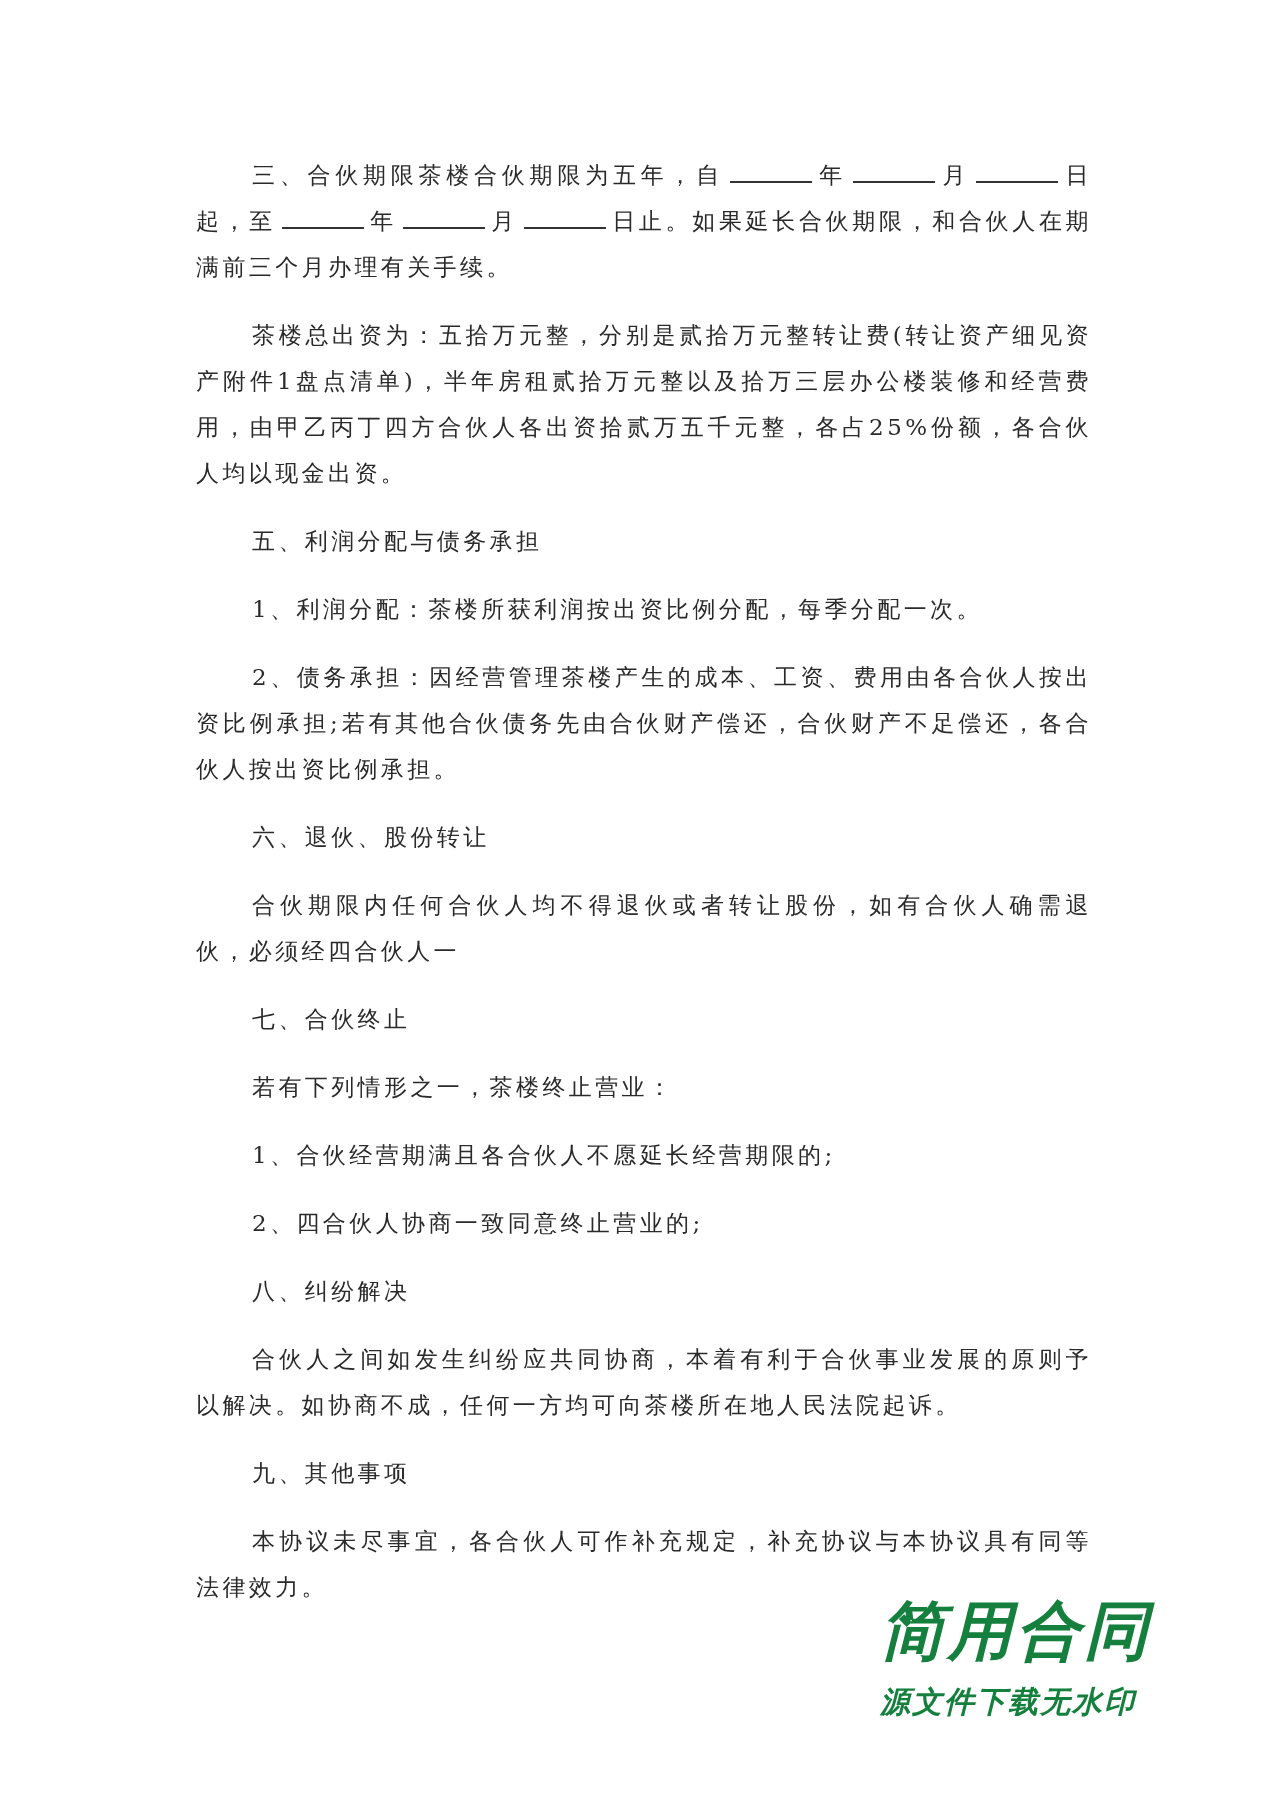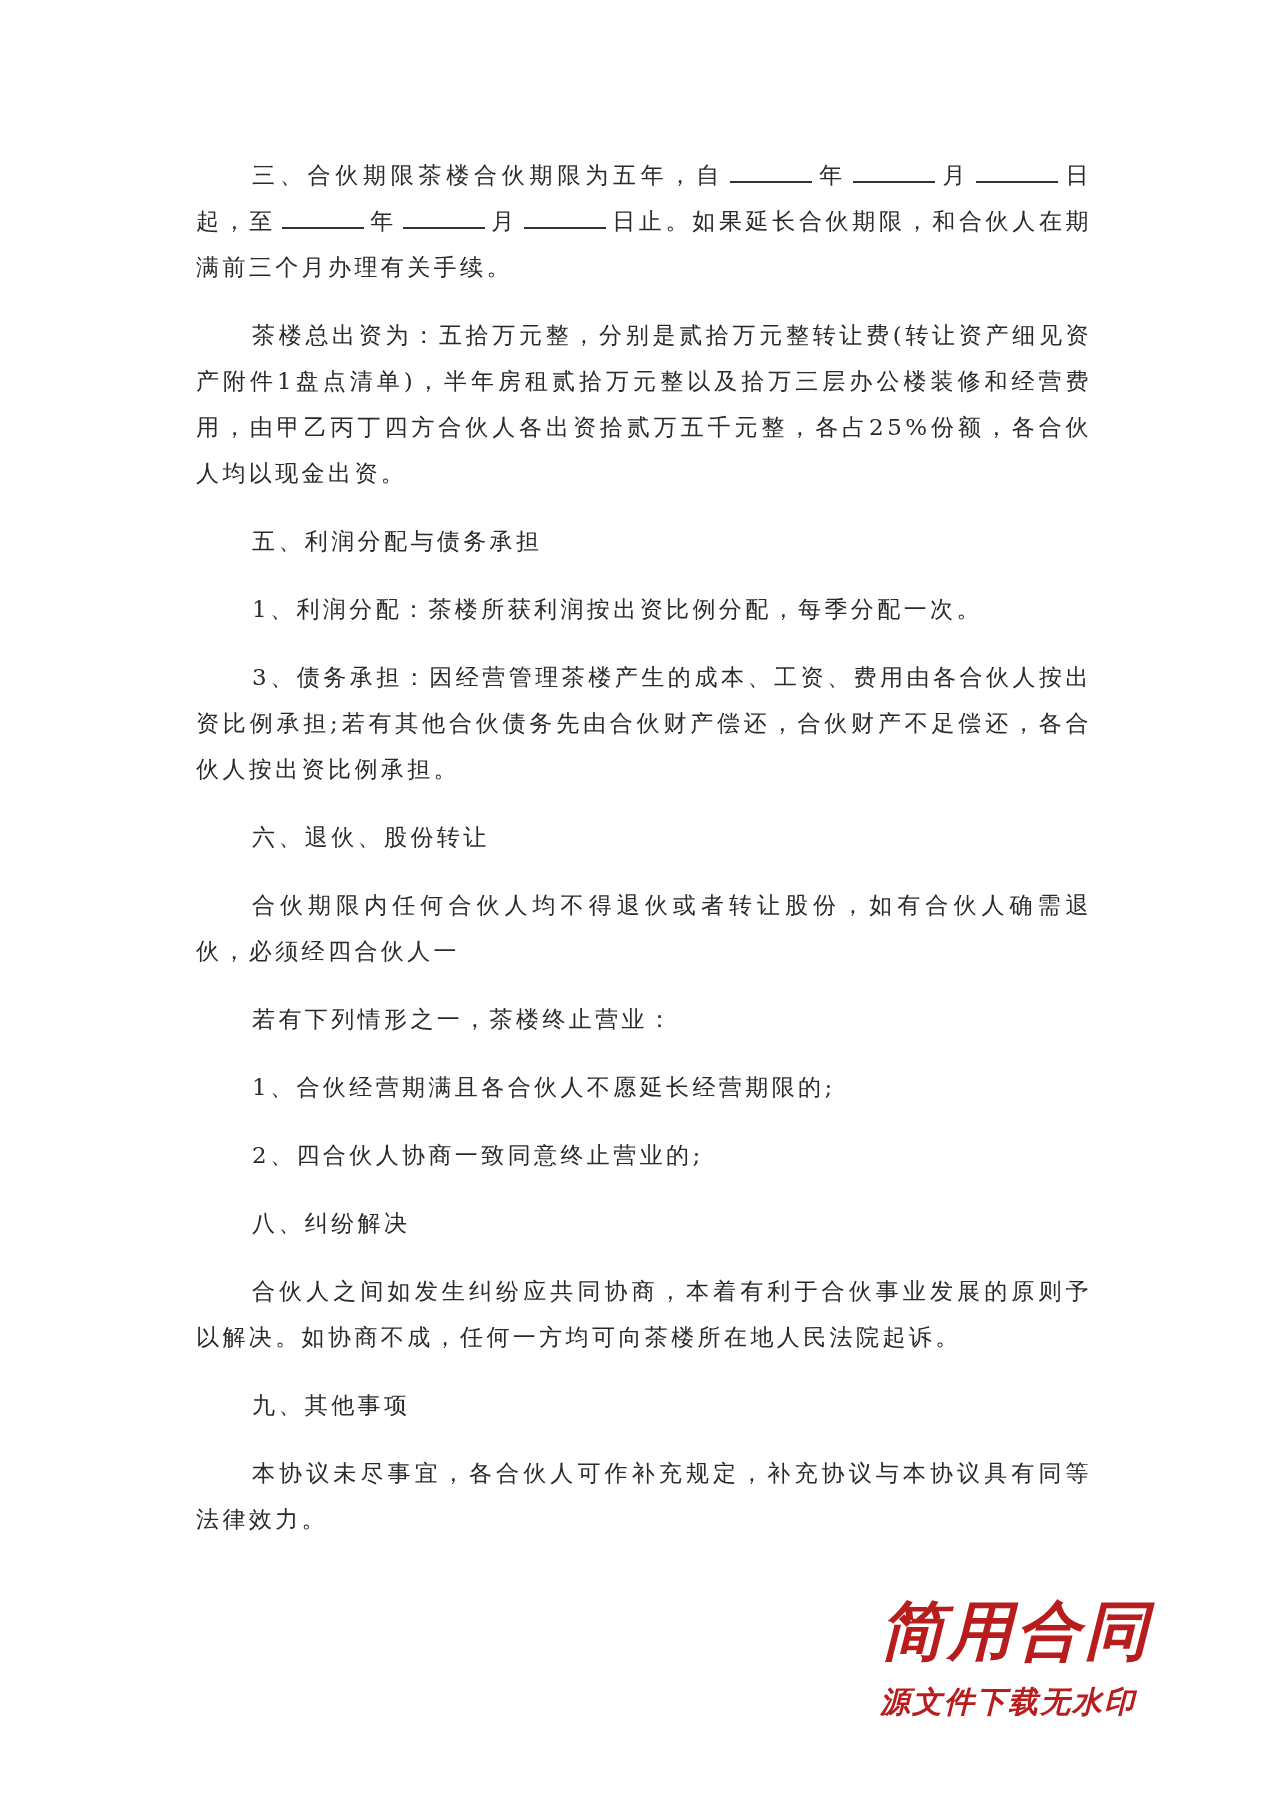--- a/index.html
+++ b/index.html
@@ -38,21 +38,21 @@
       vertical-align: baseline;
       margin: 0 6px;
       text-indent: 0;
     }
     .watermark {
       position: absolute;
       left: 880px;
       top: 1596px;
       width: 320px;
       text-align: left;
-      color: #b91c1c;
+      color: #15803d;
       font-family: "DejaVu Sans", "Liberation Sans", sans-serif;
       font-weight: bold;
       font-style: italic;
       user-select: none;
     }
     .watermark .wm-title {
       font-size: 64px;
       line-height: 70px;
       letter-spacing: 4px;
     }
@@ -67,25 +67,26 @@
 <body>
 
 <div class="page">
 
   <p class="para"><span>三、合伙期限茶楼合伙期限为五年，自</span><span class="blank"></span><span>年</span><span class="blank"></span><span>月</span><span class="blank"></span><span>日起，至</span><span class="blank"></span><span>年</span><span class="blank"></span><span>月</span><span class="blank"></span><span>日止。如果延长合伙期限，和合伙人在期满前三个月办理有关手续。</span></p>
 
   <p class="para">茶楼总出资为：五拾万元整，分别是贰拾万元整转让费(转让资产细见资产附件1盘点清单)，半年房租贰拾万元整以及拾万三层办公楼装修和经营费用，由甲乙丙丁四方合伙人各出资拾贰万五千元整，各占25%份额，各合伙人均以现金出资。</p>
 
   <p class="para">五、利润分配与债务承担</p>
   <p class="para">1、利润分配：茶楼所获利润按出资比例分配，每季分配一次。</p>
-  <p class="para">3、债务承担：因经营管理茶楼产生的成本、工资、费用由各合伙人按出资比例承担;若有其他合伙债务先由合伙财产偿还，合伙财产不足偿还，各合伙人按出资比例承担。</p>
+  <p class="para">2、债务承担：因经营管理茶楼产生的成本、工资、费用由各合伙人按出资比例承担;若有其他合伙债务先由合伙财产偿还，合伙财产不足偿还，各合伙人按出资比例承担。</p>
 
   <p class="para">六、退伙、股份转让</p>
   <p class="para">合伙期限内任何合伙人均不得退伙或者转让股份，如有合伙人确需退伙，必须经四合伙人一</p>
 
+  <p class="para">七、合伙终止</p>
   <p class="para">若有下列情形之一，茶楼终止营业：</p>
   <p class="para">1、合伙经营期满且各合伙人不愿延长经营期限的;</p>
   <p class="para">2、四合伙人协商一致同意终止营业的;</p>
 
   <p class="para">八、纠纷解决</p>
   <p class="para">合伙人之间如发生纠纷应共同协商，本着有利于合伙事业发展的原则予以解决。如协商不成，任何一方均可向茶楼所在地人民法院起诉。</p>
 
   <p class="para">九、其他事项</p>
   <p class="para">本协议未尽事宜，各合伙人可作补充规定，补充协议与本协议具有同等法律效力。</p>
 

